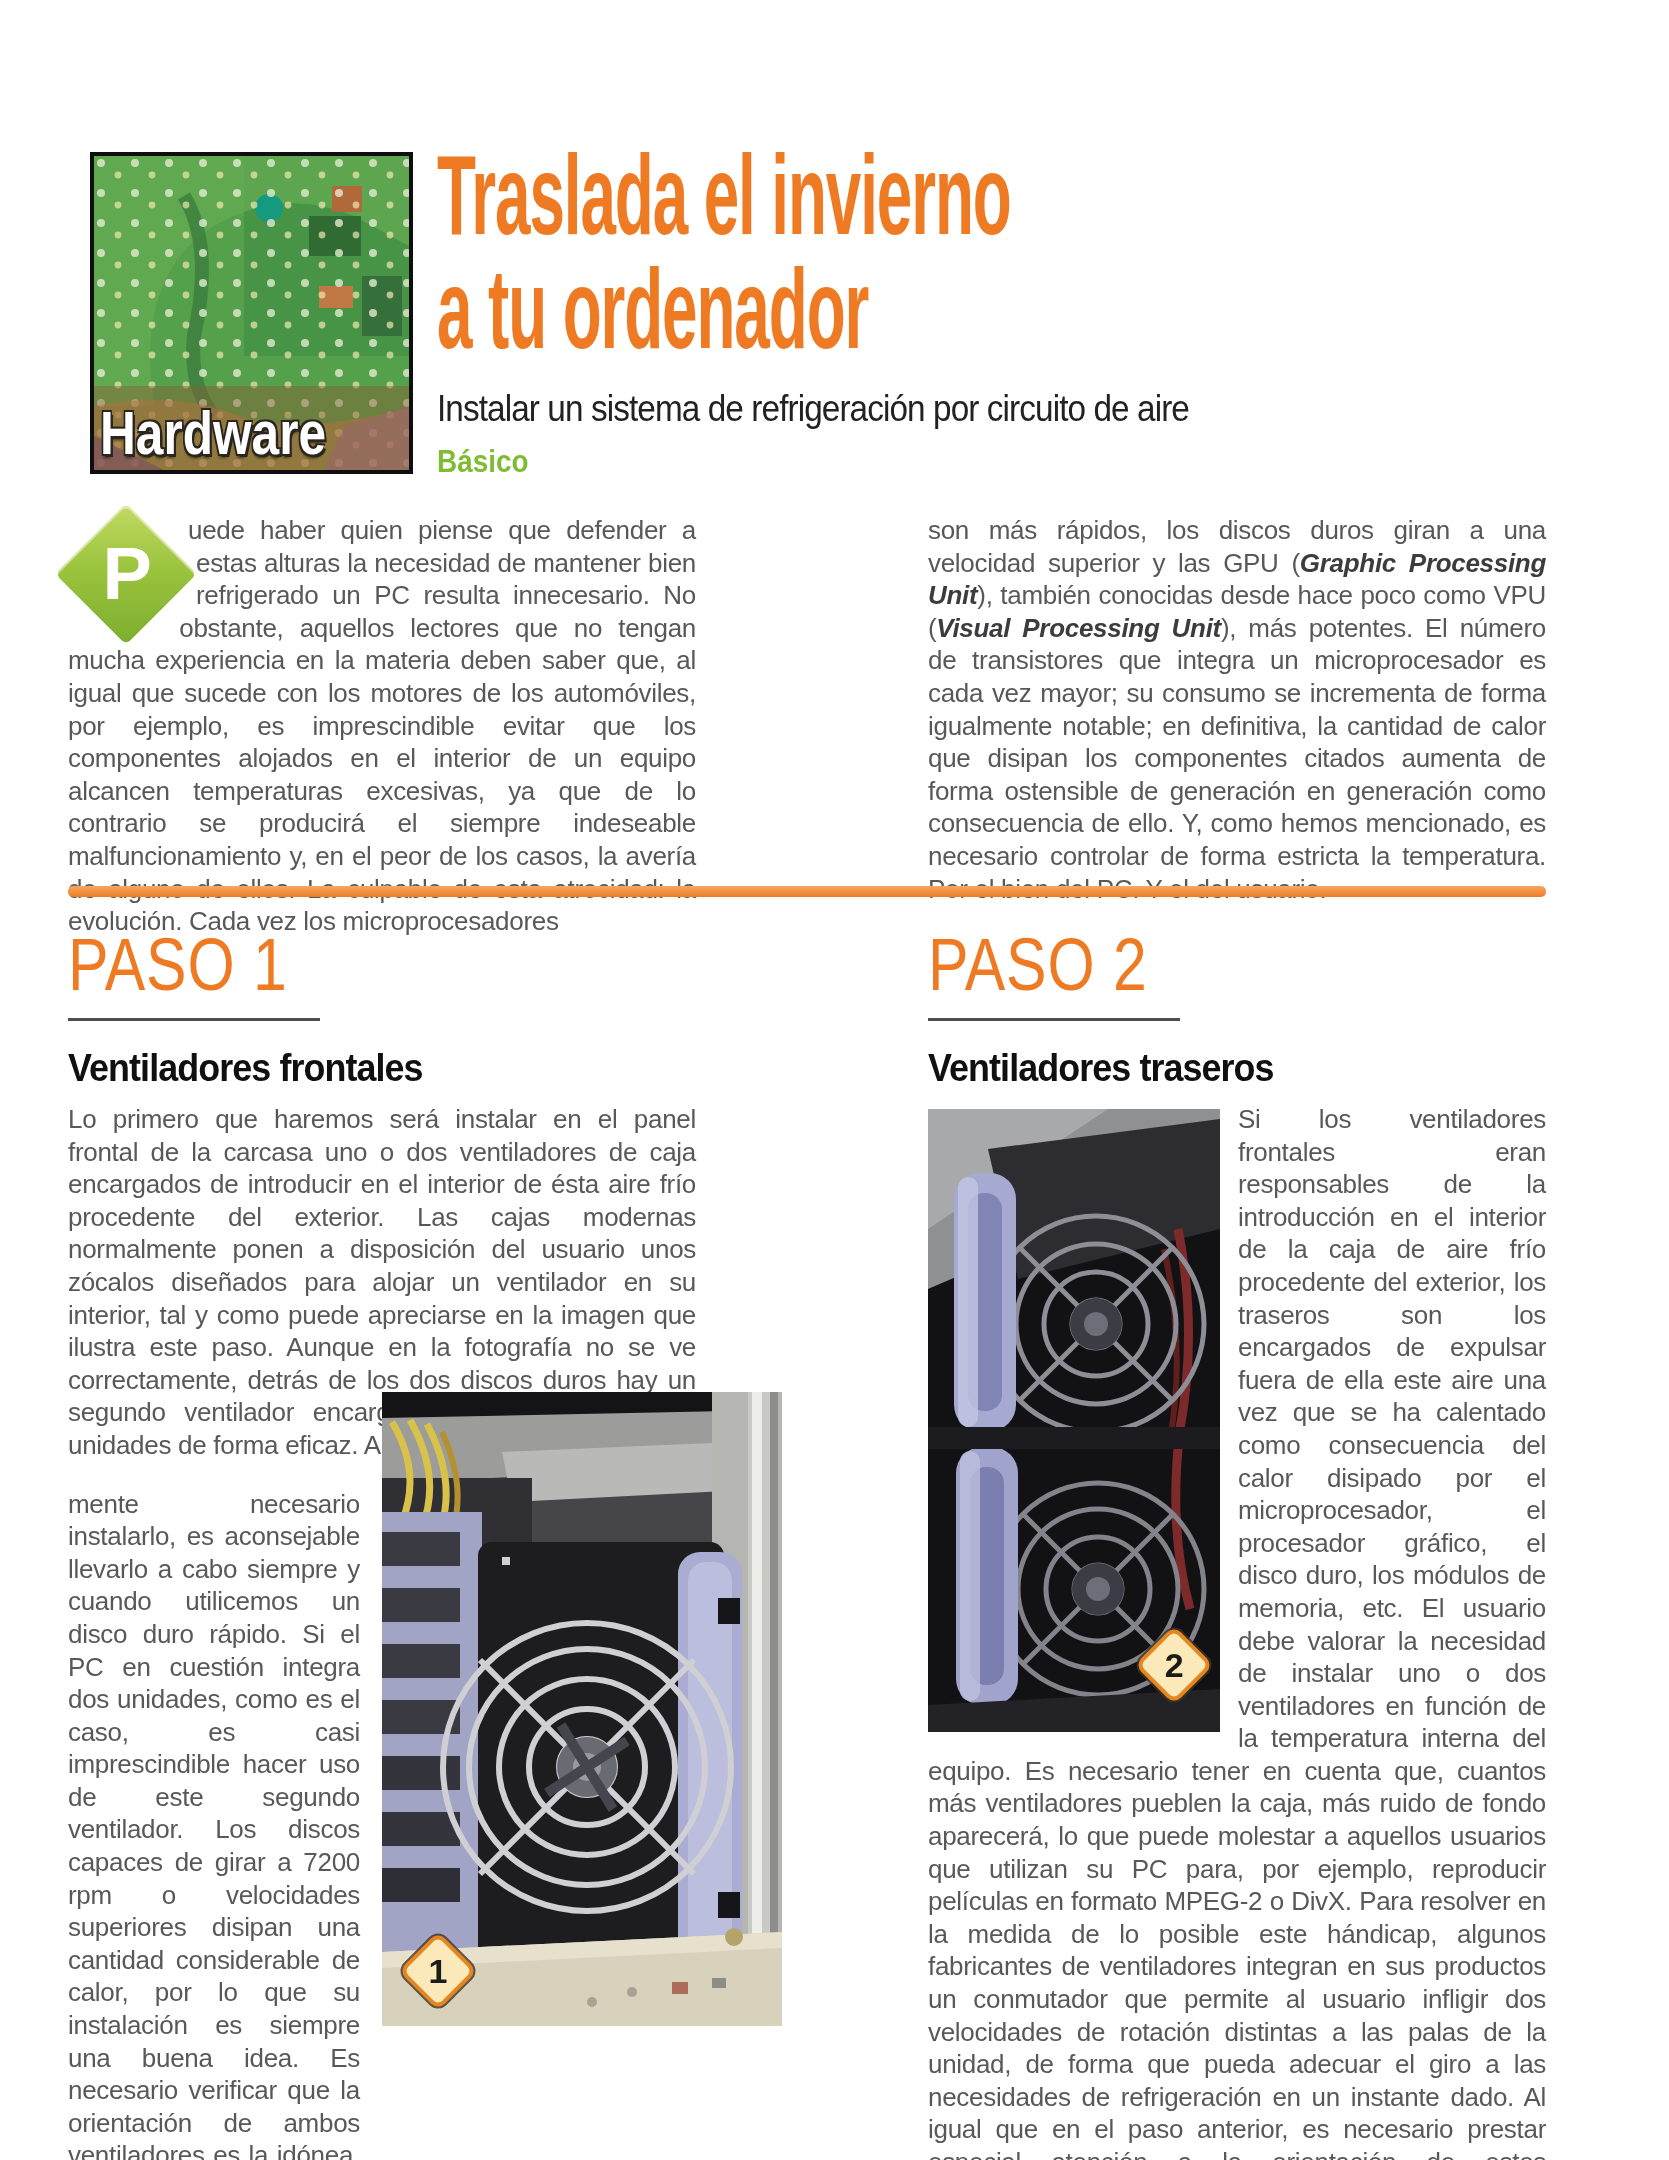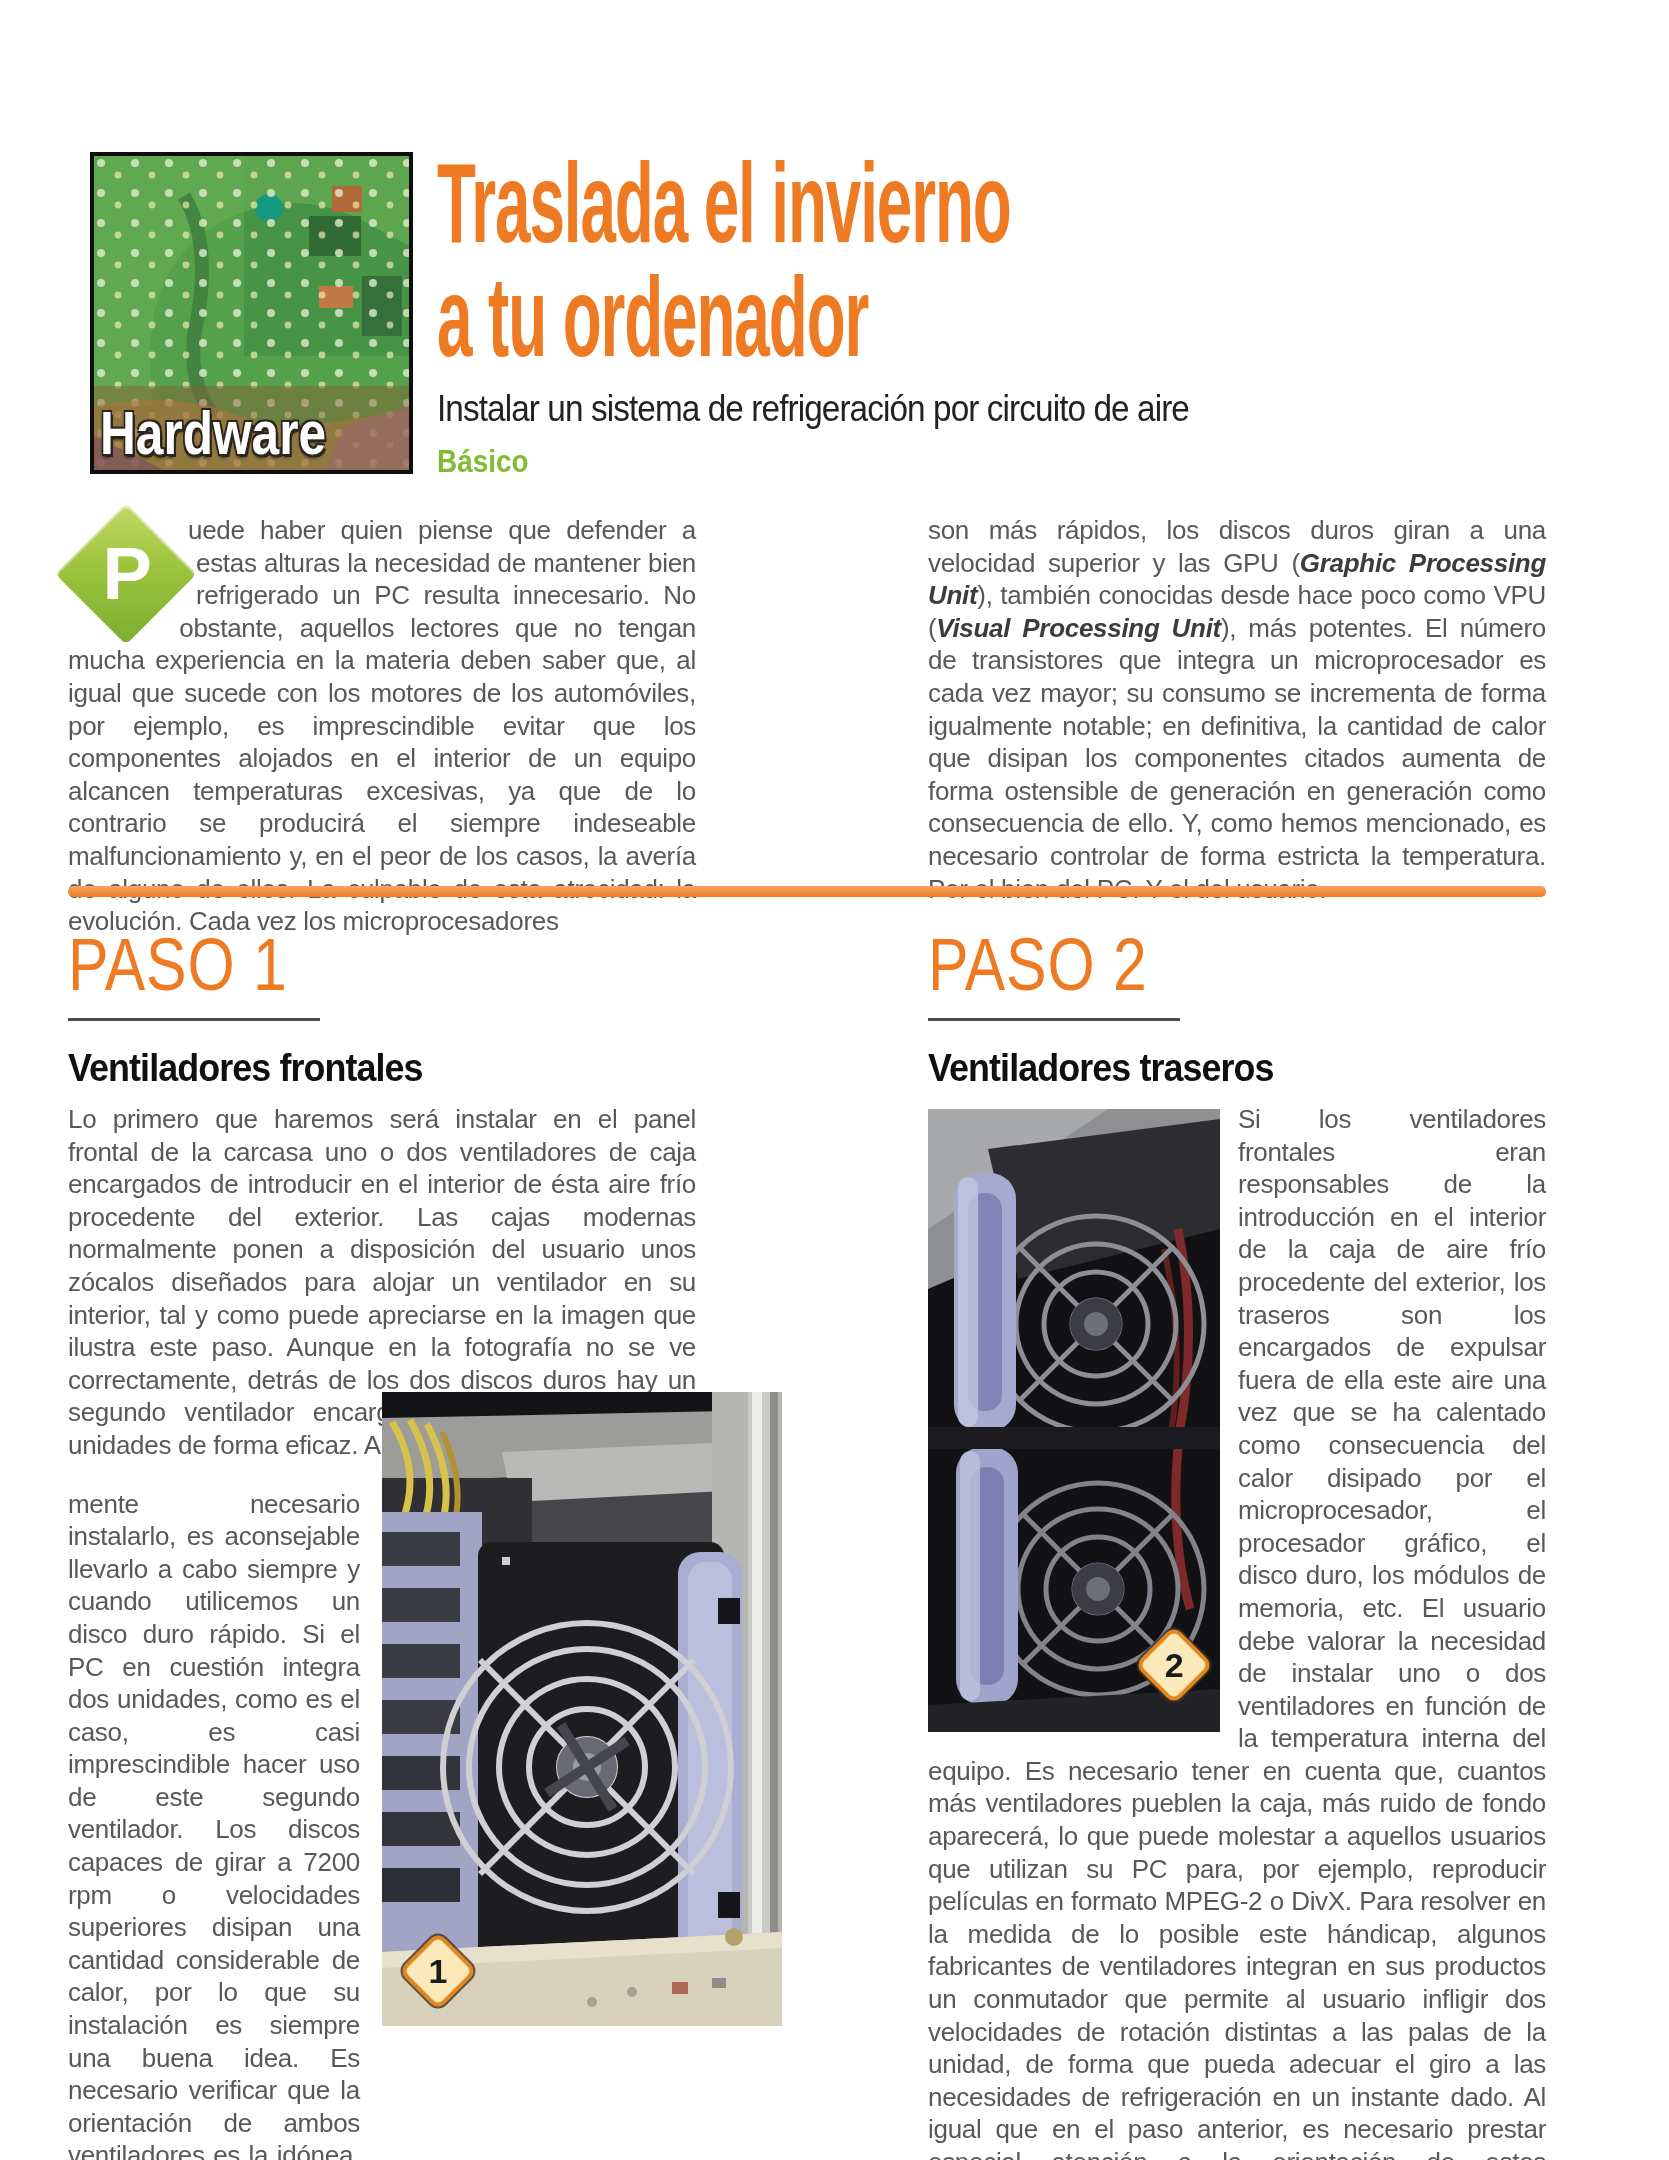--- a/index.html
+++ b/index.html
@@ -14,21 +14,21 @@
     border:4px solid #0e0e0e;box-sizing:border-box;overflow:hidden;background:#4f9747;
   }
   .logo-box svg{display:block;width:100%;height:100%;}
   .logo-word{
     position:absolute;left:6px;bottom:2px;width:310px;
     font-size:62px;font-weight:bold;color:#ffffff;white-space:nowrap;
     transform:scaleX(.8);transform-origin:left bottom;letter-spacing:0px;
     text-shadow:3px 3px 0 #2b2520,-2px 2px 0 #2b2520,2px -2px 0 #2b2520,-2px -2px 0 #2b2520,0 4px 3px rgba(0,0,0,.5);
   }
   .title{
-    position:absolute;left:437px;top:146px;white-space:nowrap;
+    position:absolute;left:437px;top:138px;white-space:nowrap;
   }
   .title-line{
     font-size:114px;font-weight:bold;color:#ee7b23;line-height:114px;
     letter-spacing:-2px;transform:scaleX(.56);transform-origin:left top;
   }
   .subtitle{
     position:absolute;left:437px;top:388px;font-size:37px;color:#222222;
     letter-spacing:-1px;transform:scaleX(.9);transform-origin:left top;white-space:nowrap;
   }
   .level{

